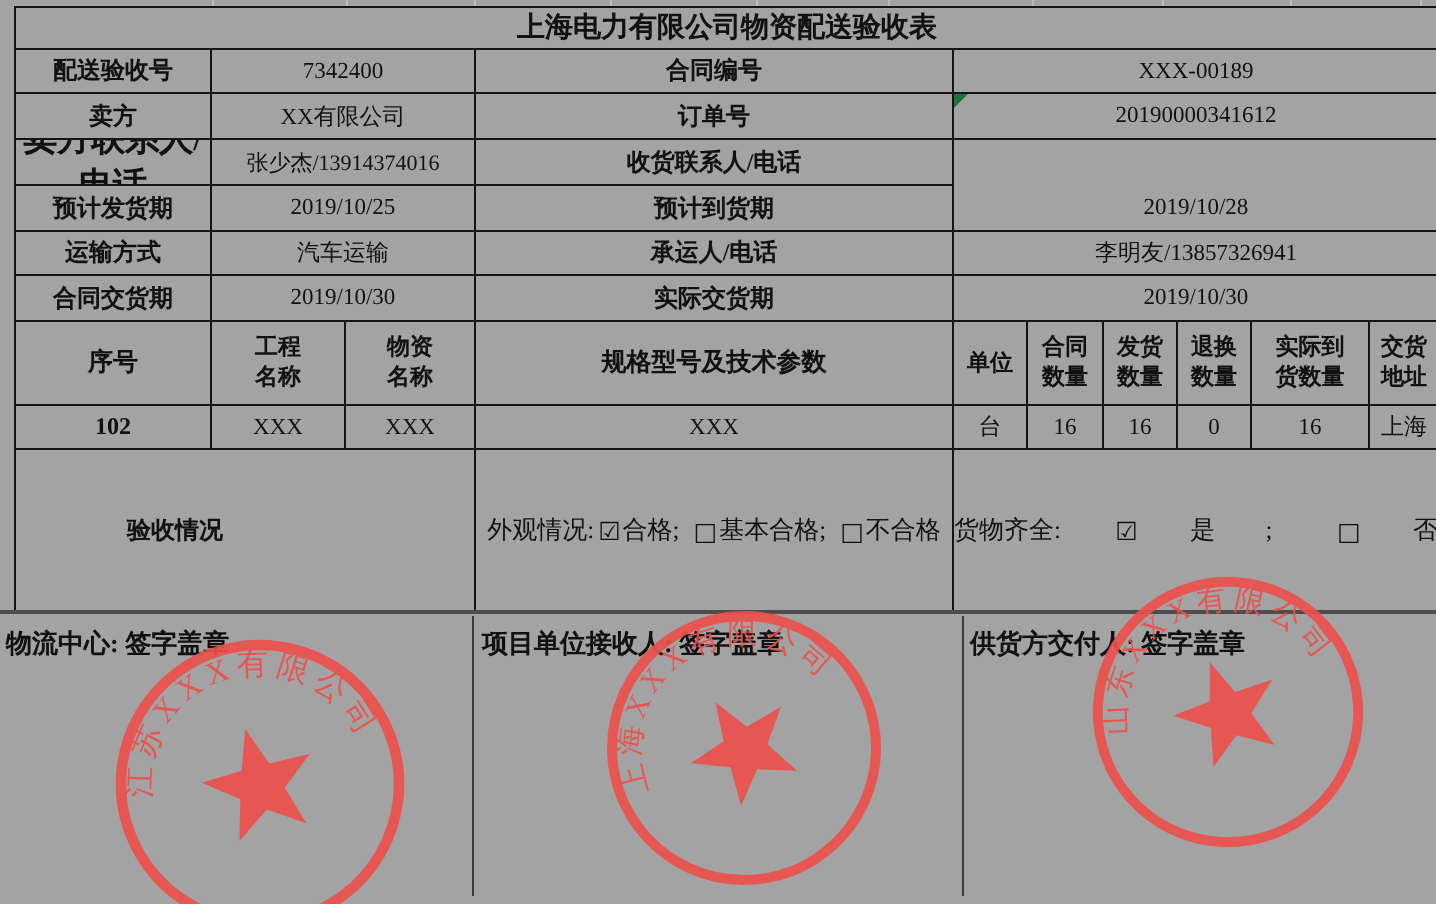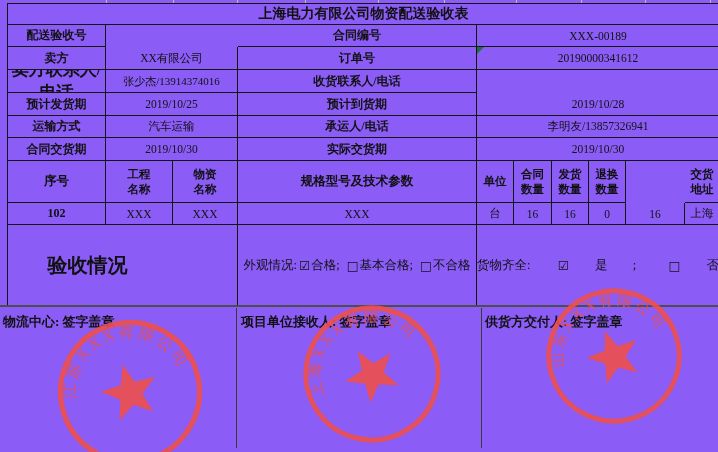--- a/index.html
+++ b/index.html
@@ -1,29 +1,29 @@
 <!DOCTYPE html>
 <html><head>
 <meta charset="utf-8">
 <style>
   html,body{margin:0;padding:0;background:#fff;}
-  #page{position:relative;width:718px;height:452px;overflow:hidden;background:#8b5cf6;
+  #page{position:relative;width:718px;height:452px;overflow:hidden;background:#a3a3a3;
         font-family:"Liberation Serif","DejaVu Serif",serif;color:#111;}
   .tick{position:absolute;top:0;width:1px;height:4px;background:#bcbcbc;}
   #form-table{position:absolute;left:7px;top:3px;width:711px;height:302px;
         border-top:1.6px solid #151515;border-left:1.2px solid #151515;box-sizing:border-box;}
   .cell{position:absolute;display:flex;align-items:center;justify-content:center;
         border-right:1px solid #151515;border-bottom:1.6px solid #151515;
         box-sizing:border-box;font-size:12px;text-align:center;overflow:hidden;background:transparent;}
   .bold{font-weight:bold;}
   .noright{border-right:none;}
   .pre{white-space:pre-line;line-height:1.25;}
   .val{font-size:11.5px;}
   .hdr{font-size:11.5px;font-weight:bold;}
-  .acc-label{font-size:20px;font-weight:bold;padding-right:70px;}
+  .acc-label{font-size:12px;font-weight:bold;padding-right:70px;}
   .acc-text{font-size:12.5px;}
   .acc-text .cb{font-family:"DejaVu Sans",sans-serif;font-size:12.5px;margin:0 1px 0 2px;}
   .acc-text .sep{margin-right:5px;}
   .flag{position:absolute;left:0;top:0;width:0;height:0;
         border-top:7px solid #1e7145;border-right:7px solid transparent;}
   #divider{position:absolute;left:0;top:305px;width:718px;height:2.4px;background:#4d4d4d;}
   .vsep{position:absolute;top:308px;width:1px;height:140px;background:#3a3a3a;}
   .sig-label{position:absolute;top:313px;font-size:13px;font-weight:bold;z-index:2;}
   .stamp{position:absolute;z-index:5;opacity:0.9;}
 </style>
@@ -47,20 +47,23 @@
 
   <div id="form-table">
 
     <div class="cell bold noright" style="left:0;top:0;width:711px;height:21px;font-size:14px;">
       <span>上海电力有限公司物资配送验收表</span>
     </div>
 
     <div class="cell bold" style="left:0;top:21px;width:98px;height:22px;">
         <span>配送验收号</span>
       </div>
+    <div class="cell val" style="left:98px;top:21px;width:132px;height:22px;">
+        <span>7342400</span>
+      </div>
     <div class="cell bold" style="left:230px;top:21px;width:239px;height:22px;">
         <span>合同编号</span>
       </div>
     <div class="cell val noright" style="left:469px;top:21px;width:242px;height:22px;">
         <span>XXX-00189</span>
       </div>
 
     <div class="cell bold" style="left:0;top:43px;width:98px;height:23px;">
         <span>卖方</span>
       </div>
@@ -136,20 +139,22 @@
       </div>
     <div class="cell hdr" style="left:469px;top:157px;width:37px;height:42px;">
         <span>单位</span>
       </div>
     <div class="cell hdr pre" style="left:506px;top:157px;width:38px;height:42px;"><span class="pre">合同
 数量</span></div>
     <div class="cell hdr pre" style="left:544px;top:157px;width:37px;height:42px;"><span class="pre">发货
 数量</span></div>
     <div class="cell hdr pre" style="left:581px;top:157px;width:37px;height:42px;"><span class="pre">退换
 数量</span></div>
+    <div class="cell hdr pre" style="left:618px;top:157px;width:59px;height:42px;"><span class="pre">实际到
+货数量</span></div>
     <div class="cell hdr pre noright" style="left:677px;top:157px;width:34px;height:42px;"><span class="pre">交货
 地址</span></div>
 
     <div class="cell bold" style="left:0;top:199px;width:98px;height:22px;">
         <span>102</span>
       </div>
     <div class="cell val" style="left:98px;top:199px;width:67px;height:22px;">
         <span>XXX</span>
       </div>
     <div class="cell val" style="left:165px;top:199px;width:65px;height:22px;">

